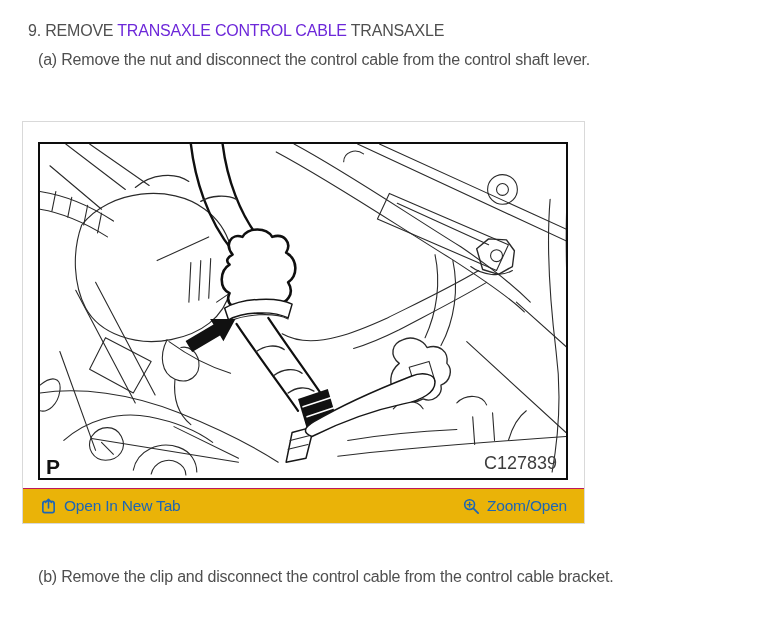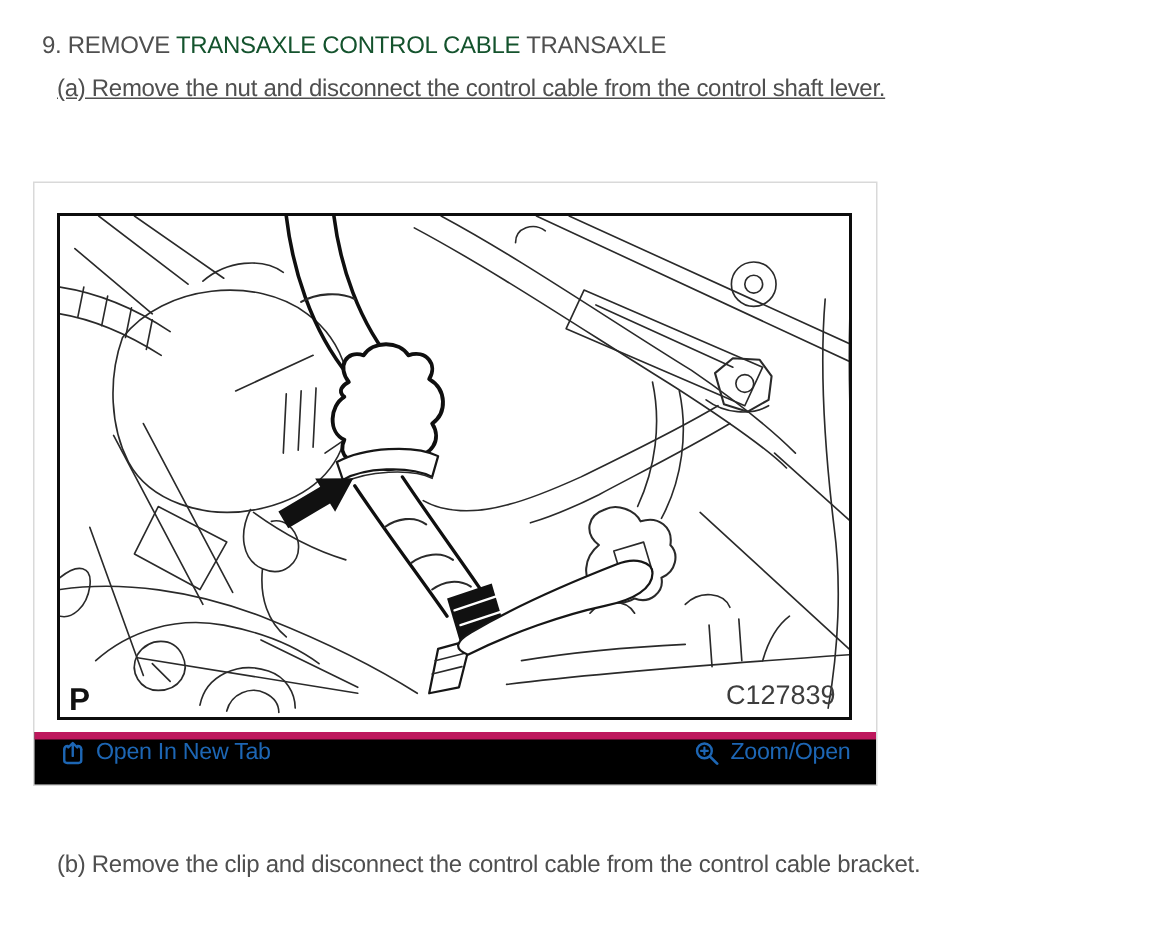--- a/index.html
+++ b/index.html
@@ -4,46 +4,46 @@
 <style>
   html,body{margin:0;padding:0;}
   body{
     width:778px;height:622px;position:relative;background:#ffffff;
     font-family:"Liberation Sans",sans-serif;color:#4d4d4d;overflow:hidden;
   }
   .step-heading{
     position:absolute;left:28px;top:22px;font-size:16px;letter-spacing:-0.2px;
     color:#4f4f4f;white-space:pre;
   }
-  .step-heading .part-link{color:#14532d;cursor:pointer;}
+  .step-heading .part-link{color:#6d28d9;cursor:pointer;}
   .substep{
     position:absolute;font-size:16px;letter-spacing:-0.2px;color:#4f4f4f;white-space:pre;
   }
-  .substep-a{left:38px;top:51px;text-decoration:underline;}
+  .substep-a{left:38px;top:51px;}
   .substep-b{left:38px;top:568px;}
   .figure-panel{
     position:absolute;left:22px;top:121px;width:563px;height:403px;
     border:1px solid #d9d9d9;background:#ffffff;box-sizing:border-box;
   }
   .drawing-box{
     position:absolute;left:15px;top:20px;width:530px;height:338px;
     border:2px solid #0d0d0d;box-sizing:border-box;background:#ffffff;
   }
   .drawing-box svg{display:block;width:100%;height:100%;}
   .p-label{
     position:absolute;left:6px;bottom:1px;font-size:21px;font-weight:bold;color:#111;
     line-height:1;
   }
   .figure-code{
     position:absolute;right:9px;bottom:6px;font-size:18px;color:#3d3d3d;line-height:1;
   }
   .figure-footer{
-    position:absolute;left:0;bottom:0;width:100%;height:35px;background:#000000;
-    border-top:5px solid #be185d;display:flex;justify-content:space-between;
-    align-items:flex-start;padding:0 17px;box-sizing:border-box;
+    position:absolute;left:0;bottom:0;width:100%;height:35px;background:#eab308;
+    border-top:1px solid #be185d;display:flex;justify-content:space-between;
+    align-items:center;padding:0 17px;box-sizing:border-box;
   }
   .footer-link{
     display:flex;align-items:center;gap:7px;color:#1d66b4;font-size:15.5px;
     letter-spacing:-0.2px;cursor:pointer;text-decoration:none;
   }
   .footer-link svg{display:block;}
   
   .ln{fill:none;stroke:#2a2a2a;stroke-width:1.1;stroke-linecap:round;stroke-linejoin:round;}
   .ln2{fill:none;stroke:#2a2a2a;stroke-width:1.4;stroke-linecap:round;stroke-linejoin:round;}
   .cable{fill:none;stroke:#0f0f0f;stroke-width:2.4;stroke-linecap:round;}

